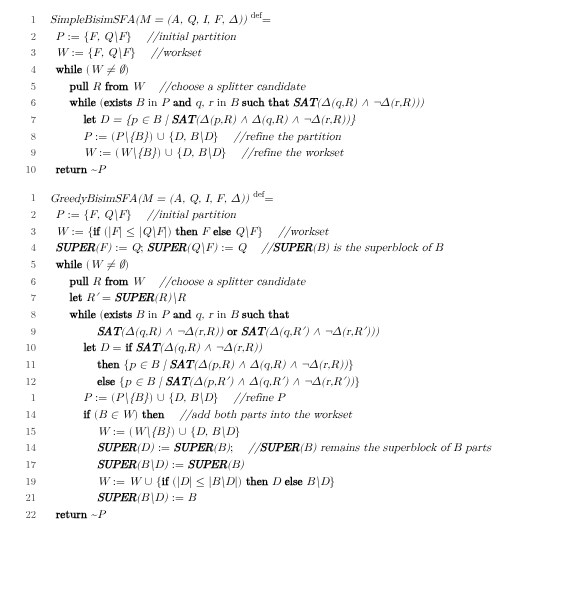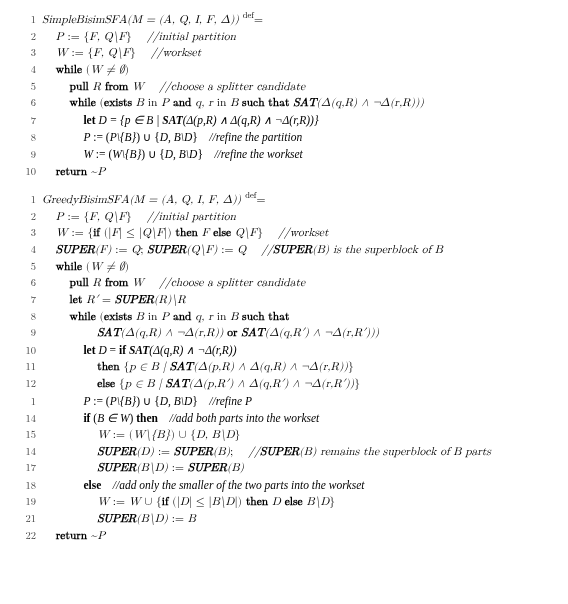--- a/index.html
+++ b/index.html
@@ -29,24 +29,24 @@
       text-align: right;
       margin-right: 6px;
       color: #444;
       font-size: 10.5px;
       flex-shrink: 0;
     }
     .line-content {
       flex: 1;
     }
     
-    .indent-0 { padding-left: 0em; }
+    .indent-0 { padding-left: 0em; margin-left: 8px; }
     .indent-1 { padding-left: 1.2em; }
     .indent-2 { padding-left: 2.4em; }
-    .indent-3 { padding-left: 3.6em; font-family: Liberation Serif, serif; }
+    .indent-3 { padding-left: 3.6em; }
     .indent-4 { padding-left: 4.8em; }
 
     .kw { font-weight: bold; margin-top: 35px; }
     .comment { font-style: italic; color: #000; }
     .math { font-style: italic; }
 
     sup {
       font-size: 0.75em;
       vertical-align: super;
     }
@@ -160,24 +160,20 @@
       </div>
       <div class="line">
         <span class="line-num">14</span>
         <div class="line-content indent-4"><span class="math"><b>SUPER</b>(D)</span> := <span class="math"><b>SUPER</b>(B)</span>; &nbsp;&nbsp; <span class="comment">//<b>SUPER</b>(<span class="math">B</span>) remains the superblock of <span class="math">B</span> parts</span></div>
       </div>
       <div class="line">
         <span class="line-num">17</span>
         <div class="line-content indent-4"><span class="math"><b>SUPER</b>(B\D)</span> := <span class="math"><b>SUPER</b>(B)</span></div>
       </div>
       <div class="line">
-        <span class="line-num">18</span>
-        <div class="line-content indent-3"><span class="kw">else</span> &nbsp;&nbsp; <span class="comment">//add only the smaller of the two parts into the workset</span></div>
-      </div>
-      <div class="line">
         <span class="line-num">19</span>
         <div class="line-content indent-4"><span class="math">W</span> := <span class="math">W</span> ∪ {<span class="kw">if</span> (|<span class="math">D</span>| ≤ |<span class="math">B\D</span>|) <span class="kw">then</span> <span class="math">D</span> <span class="kw">else</span> <span class="math">B\D</span>}</div>
       </div>
       <div class="line">
         <span class="line-num">21</span>
         <div class="line-content indent-4"><span class="math"><b>SUPER</b>(B\D)</span> := <span class="math">B</span></div>
       </div>
       <div class="line">
         <span class="line-num">22</span>
         <div class="line-content indent-1"><span class="kw">return</span> ~<span class="math">P</span></div>

